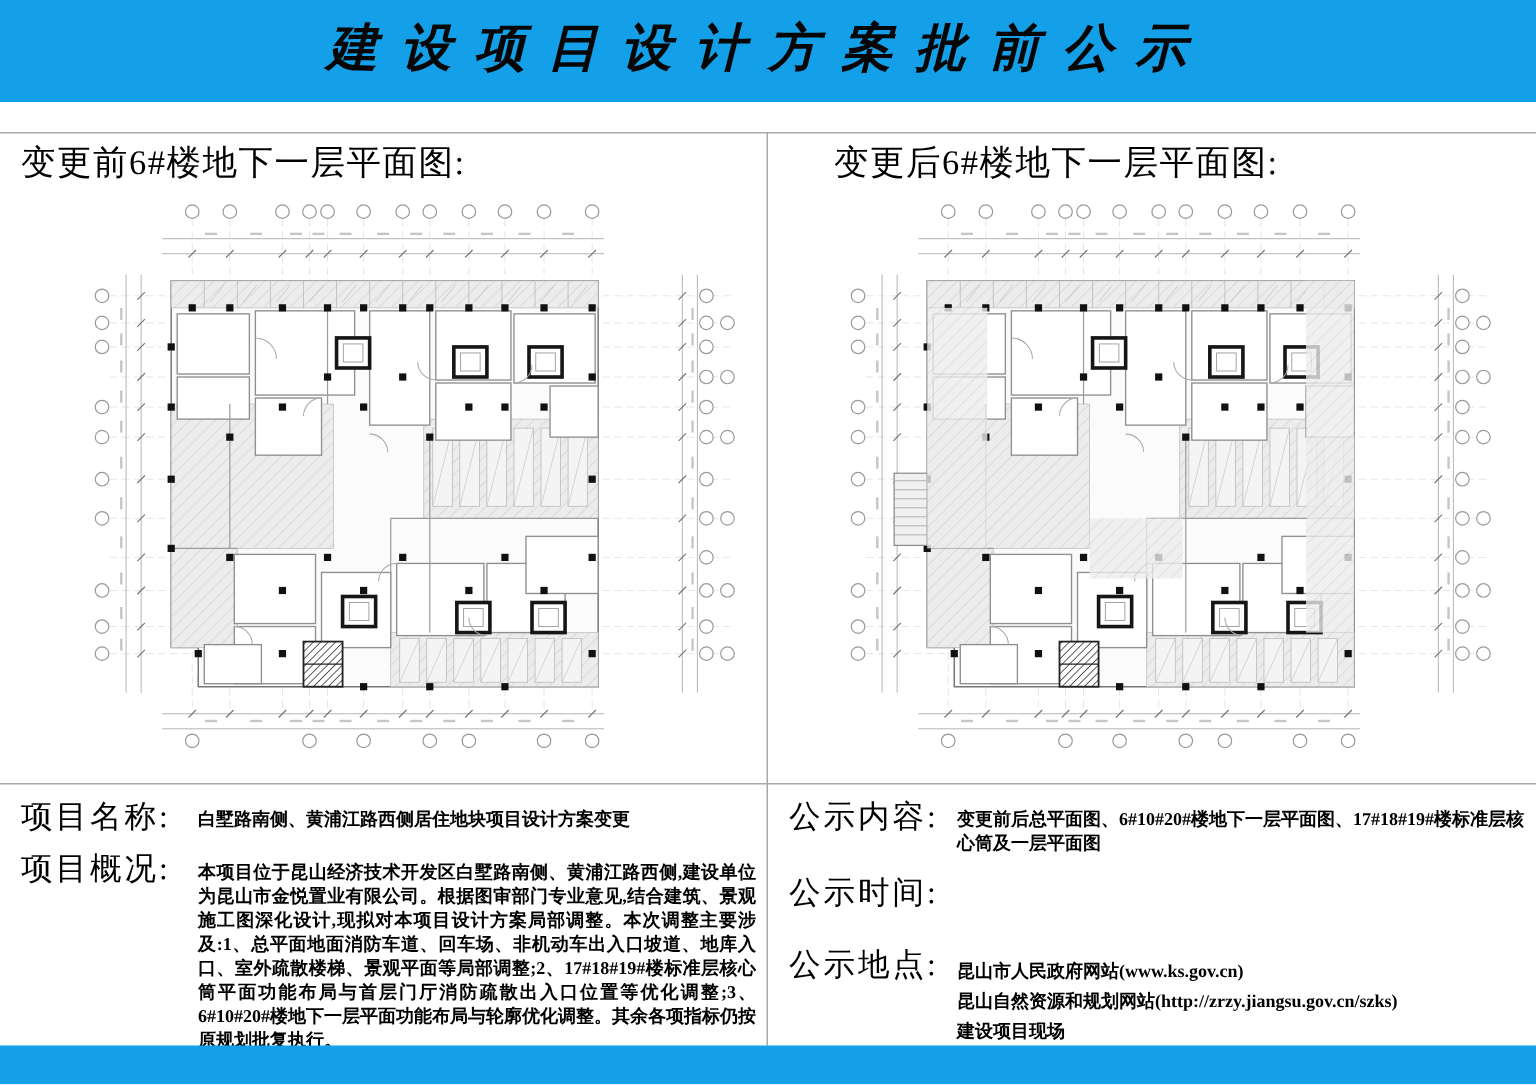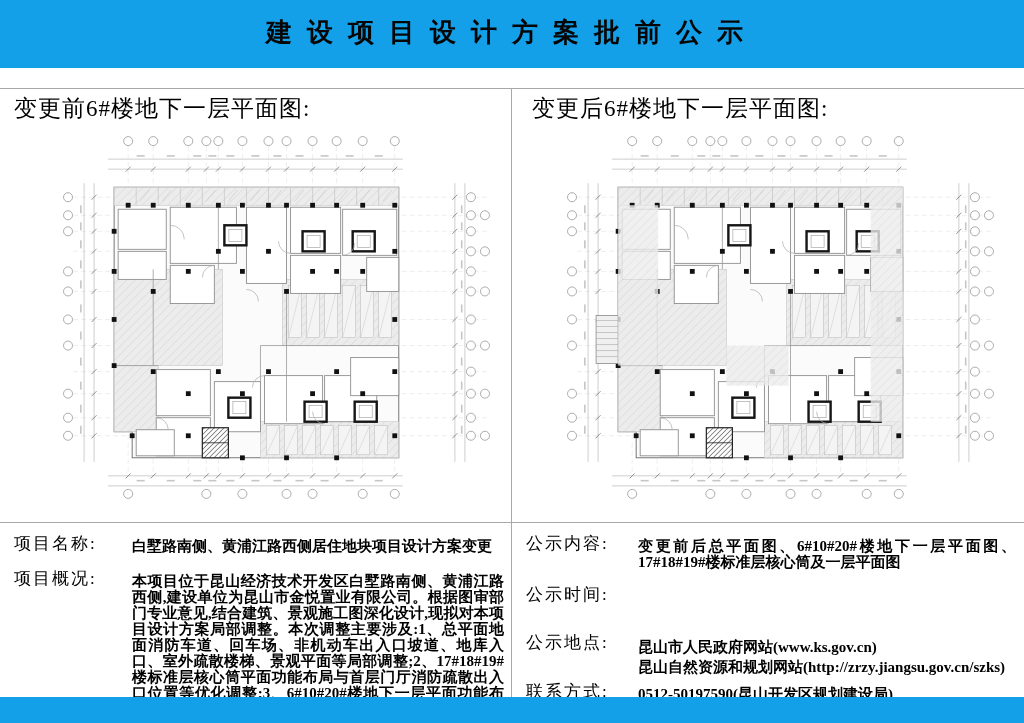--- a/index.html
+++ b/index.html
@@ -1,41 +1,41 @@
 <!DOCTYPE html>
 <html><head>
 <meta charset="utf-8">
 <style>
   html,body{margin:0;padding:0;background:#fff;}
   .page{position:relative;width:1024px;height:723px;background:#ffffff;overflow:hidden;
         font-family:"Liberation Serif","DejaVu Serif",serif;color:#000;}
   
   .banner{position:absolute;left:0;top:0;width:1024px;height:68px;background:#14A0E9;}
   .banner h1{margin:0;height:68px;line-height:66px;text-align:center;
-             font-size:26px;font-weight:700;letter-spacing:15px;color:#060606;}
+             font-size:34px;font-weight:700;letter-spacing:15px;color:#060606;font-style:italic;}
   
   .rule-top{position:absolute;left:0;top:88px;width:1024px;height:1px;background:#a8a8a8;}
   .rule-mid{position:absolute;left:0;top:522px;width:1024px;height:1px;background:#a8a8a8;}
   .v-divider{position:absolute;left:511px;top:88px;width:1px;height:609px;background:#a8a8a8;}
   
   .caption{position:absolute;top:93px;font-size:23px;letter-spacing:1px;white-space:nowrap;}
   .caption.before{left:14px;}
-  .caption.after{left:532px;}
+  .caption.after{left:556px;}
   
   .plan{position:absolute;top:129px;width:446px;height:389px;}
   .plan.before{left:56px;}
   .plan.after{left:560px;}
   
   .info{position:absolute;top:530px;width:494px;}
   .info.left{left:14px;}
   .info.right{left:526px;}
   .info-row{display:flex;align-items:flex-start;}
-  .info-label{flex:0 0 118px;font-size:17px;letter-spacing:2px;line-height:28px;white-space:nowrap;}
+  .info-label{flex:0 0 118px;font-size:21px;letter-spacing:2px;line-height:28px;white-space:nowrap;}
   .info.right .info-label{flex:0 0 112px;}
-  .info-value{font-size:15px;font-weight:700;line-height:16px;padding-top:8px;width:372px;
+  .info-value{font-size:12px;font-weight:700;line-height:16px;padding-top:8px;width:372px;
               text-align:justify;}
   .info.right .info-value{width:378px;}
   .row-name{margin-bottom:7px;}
   .row-content{margin-bottom:11px;}
   .row-time{margin-bottom:20px;}
   .place-lines div{line-height:20px;}
   .row-contact{margin-top:1px;}
   
   .footer-bar{position:absolute;left:0;top:697px;width:1024px;height:26px;background:#14A0E9;}
 </style>
@@ -729,20 +729,21 @@
       <div class="info-value">变更前后总平面图、6#10#20#楼地下一层平面图、17#18#19#楼标准层核心筒及一层平面图</div>
     </div>
     <div class="info-row row-time">
       <div class="info-label">公示时间:</div>
     </div>
     <div class="info-row row-place">
       <div class="info-label">公示地点:</div>
       <div class="info-value place-lines">
         <div>昆山市人民政府网站(www.ks.gov.cn)</div>
         <div>昆山自然资源和规划网站(http://zrzy.jiangsu.gov.cn/szks)</div>
+        <div>建设项目现场</div>
       </div>
     </div>
     <div class="info-row row-contact">
       <div class="info-label">联系方式:</div>
       <div class="info-value">0512-50197590(昆山开发区规划建设局)</div>
     </div>
   </section>
 
   <footer class="footer-bar"></footer>
 </div>

